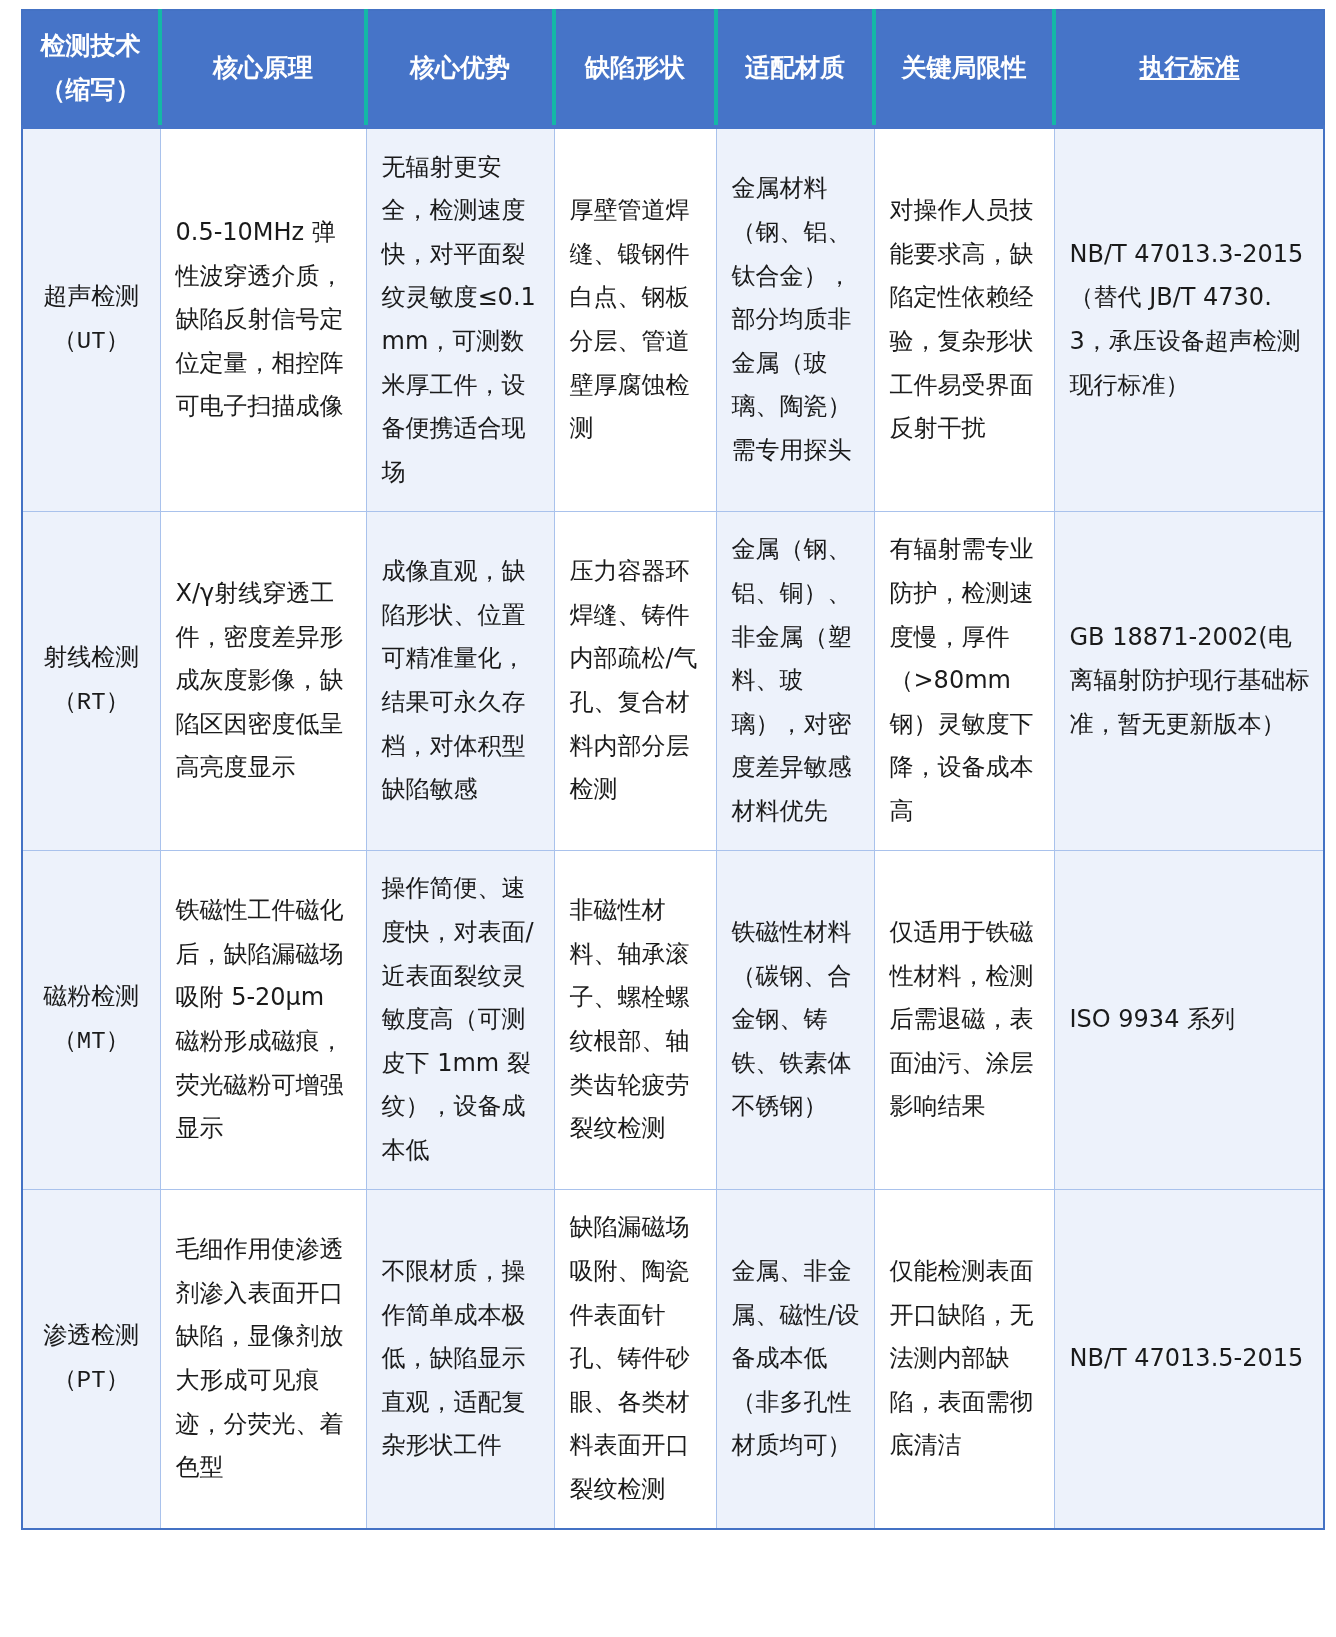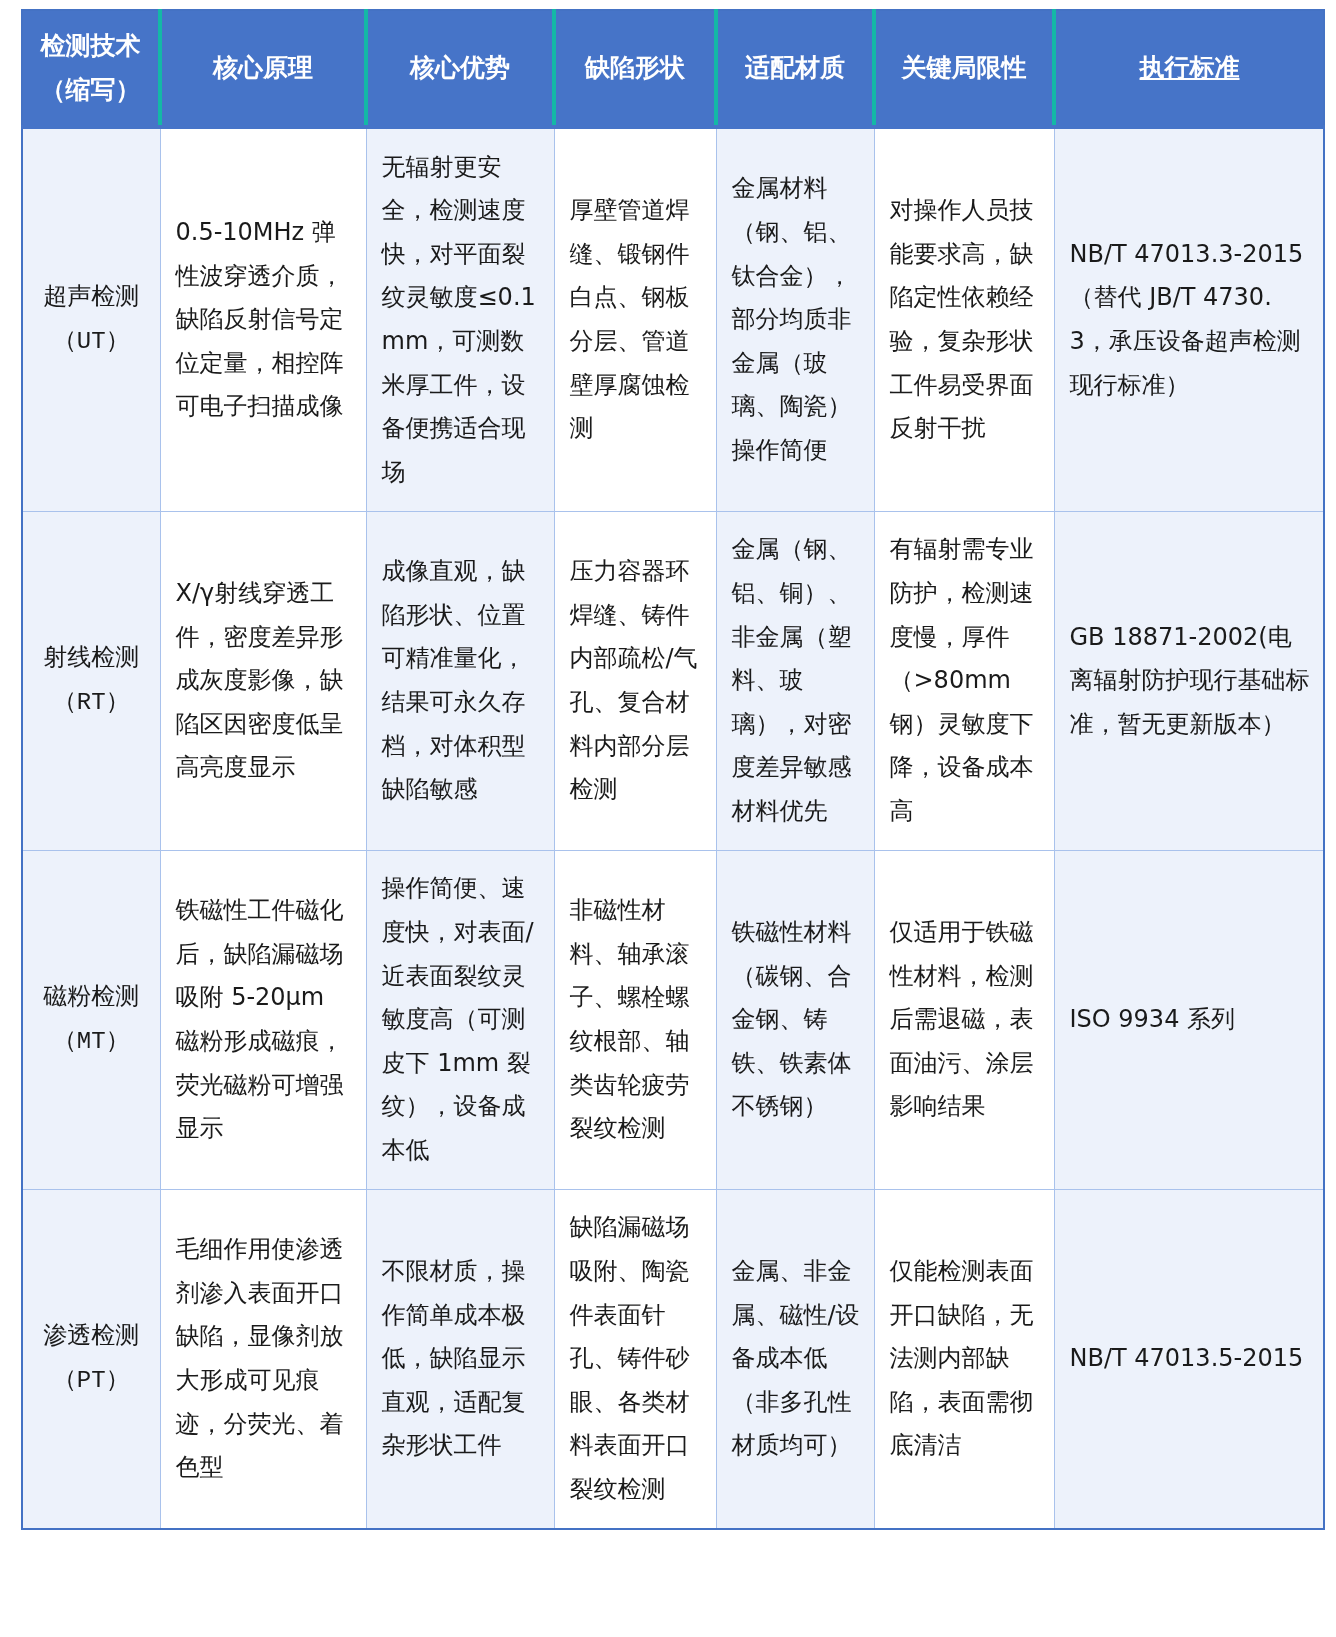--- a/index.html
+++ b/index.html
@@ -105,21 +105,21 @@
     </thead>
     <tbody>
       <tr class="r0">
         <td class="tech odd-col">
           <span class="line">超声检测</span>
           <span class="line">（UT）</span>
         </td>
         <td class="even-col">0.5-10MHz 弹性波穿透介质，缺陷反射信号定位定量，相控阵可电子扫描成像</td>
         <td class="odd-col">无辐射更安全，检测速度快，对平面裂纹灵敏度≤0.1mm，可测数米厚工件，设备便携适合现场</td>
         <td class="even-col">厚壁管道焊缝、锻钢件白点、钢板分层、管道壁厚腐蚀检测</td>
-        <td class="odd-col">金属材料（钢、铝、钛合金），部分均质非金属（玻璃、陶瓷）操作简便</td>
+        <td class="odd-col">金属材料（钢、铝、钛合金），部分均质非金属（玻璃、陶瓷）需专用探头</td>
         <td class="even-col">对操作人员技能要求高，缺陷定性依赖经验，复杂形状工件易受界面反射干扰</td>
         <td class="odd-col">NB/T 47013.3-2015（替代 JB/T 4730.3，承压设备超声检测现行标准）</td>
       </tr>
       <tr class="r1">
         <td class="tech odd-col">
           <span class="line">射线检测</span>
           <span class="line">（RT）</span>
         </td>
         <td class="even-col">X/γ射线穿透工件，密度差异形成灰度影像，缺陷区因密度低呈高亮度显示</td>
         <td class="odd-col">成像直观，缺陷形状、位置可精准量化，结果可永久存档，对体积型缺陷敏感</td>

